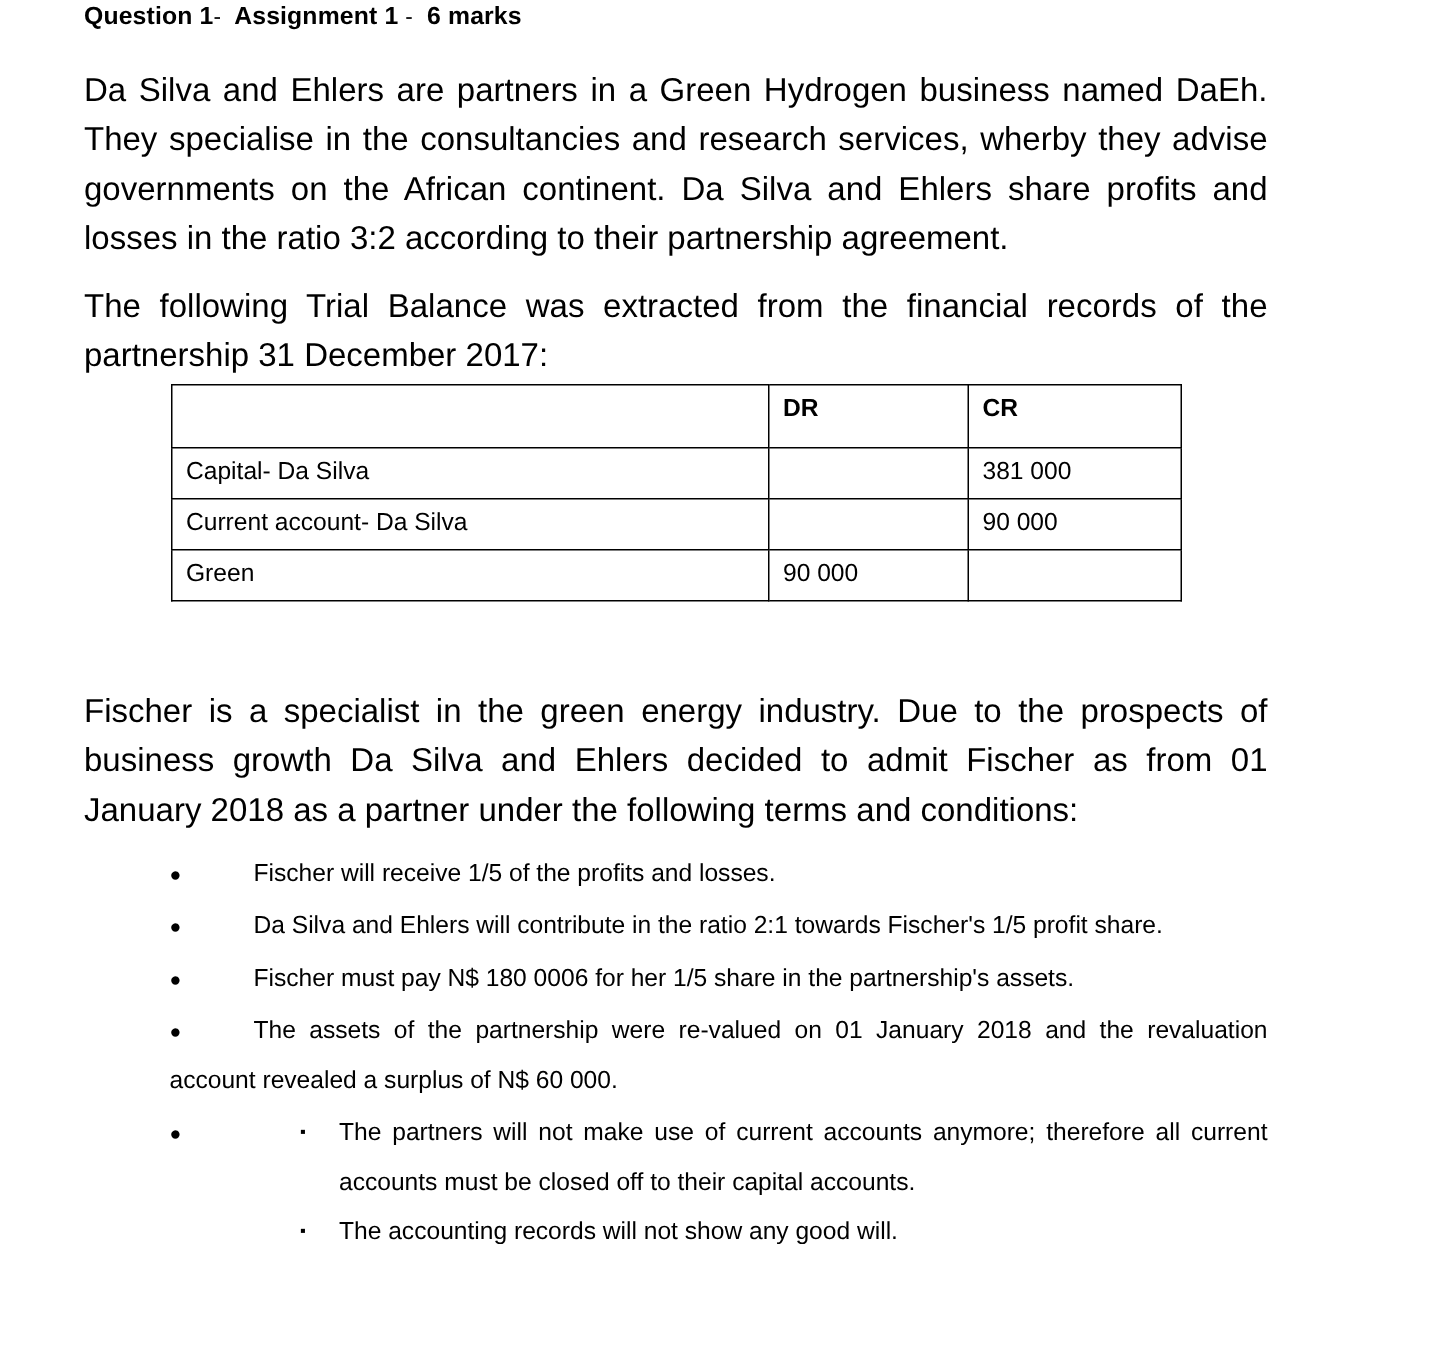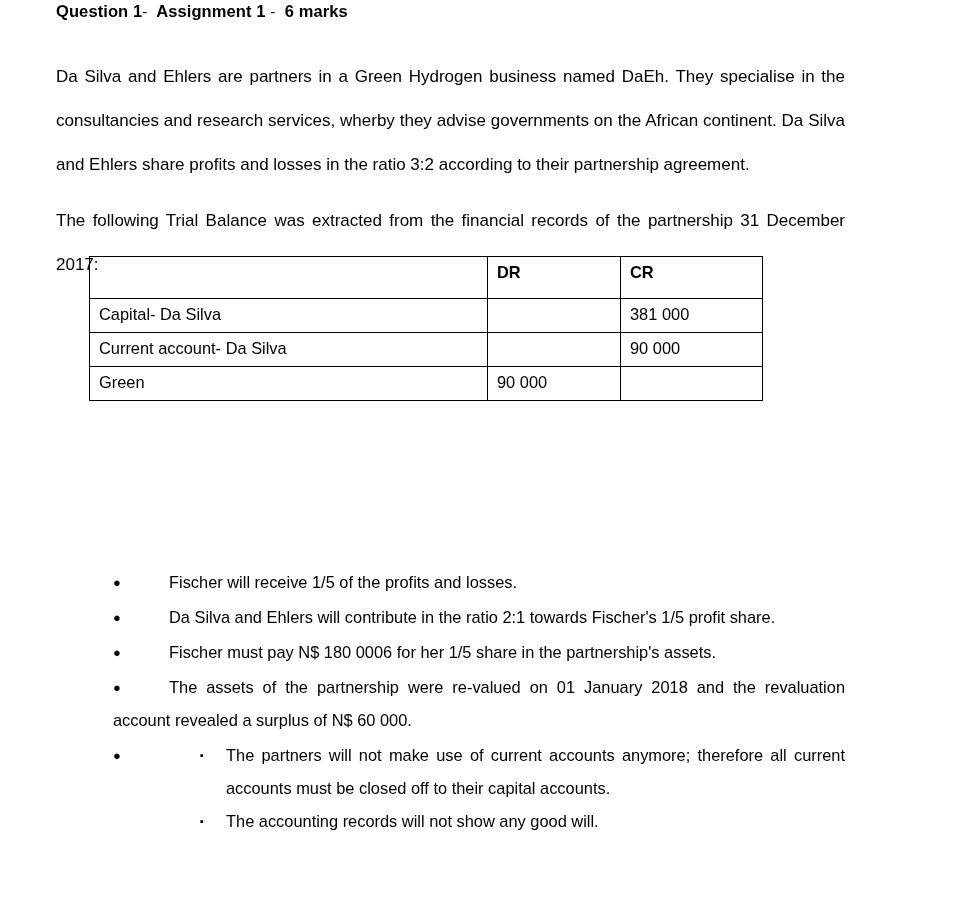--- a/index.html
+++ b/index.html
@@ -37,34 +37,33 @@
   .q-title .sep {
     font-weight: normal;
     font-size: 15px;
   }
 
   
   .para {
     position: absolute;
     left: 56px;
     width: 789px;
-    font-size: 17px;
-    line-height: 44px;
+    font-size: 22px;
+    line-height: 33px;
     text-align: justify;
     text-justify: inter-word;
-    margin-top: 12px;
   }
   .para.p1 { top: 43px; }
   .para.p2 { top: 187px; }
   .para.p3 { top: 457px; }
 
   
   .tbl-wrap {
     position: absolute;
-    left: 89px;
+    left: 114px;
     top: 256px;
     width: 673px;
   }
   table.trial {
     border-collapse: collapse;
     width: 673px;
     table-layout: fixed;
     font-size: 16.4px;
   }
   table.trial col.c-desc { width: 398px; }
@@ -184,20 +183,21 @@
         </tr>
         <tr>
           <td>Green</td>
           <td>90 000</td>
           <td></td>
         </tr>
       </tbody>
     </table>
   </div>
 
+  <div class="para p3">Fischer is a specialist in the green energy industry. Due to the prospects of business growth Da Silva and Ehlers decided to admit Fischer as from 01 January 2018 as a partner under the following terms and conditions:</div>
 
   <div class="bullets">
 
     <div class="bullet">
       <span class="dot">●</span>
       <span class="btext">Fischer will receive 1/5 of the profits and losses.</span>
     </div>
 
     <div class="bullet">
       <span class="dot">●</span>

